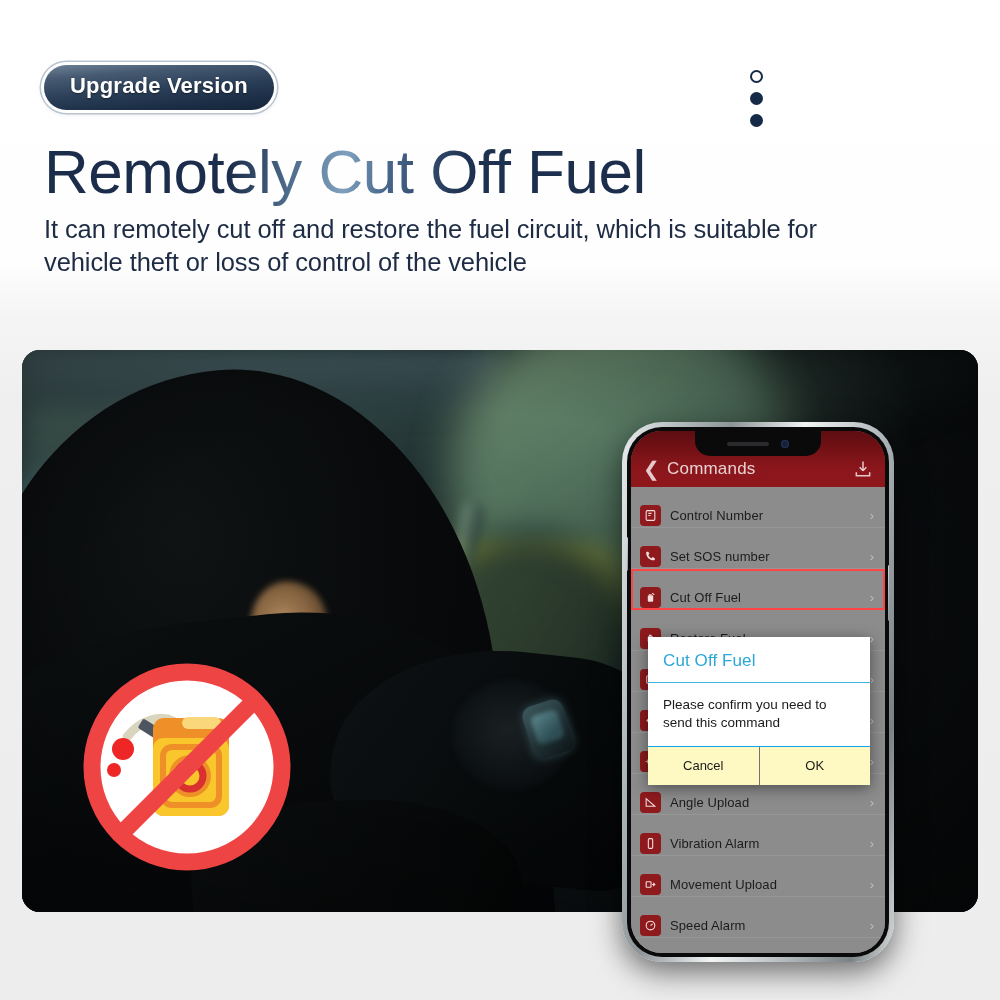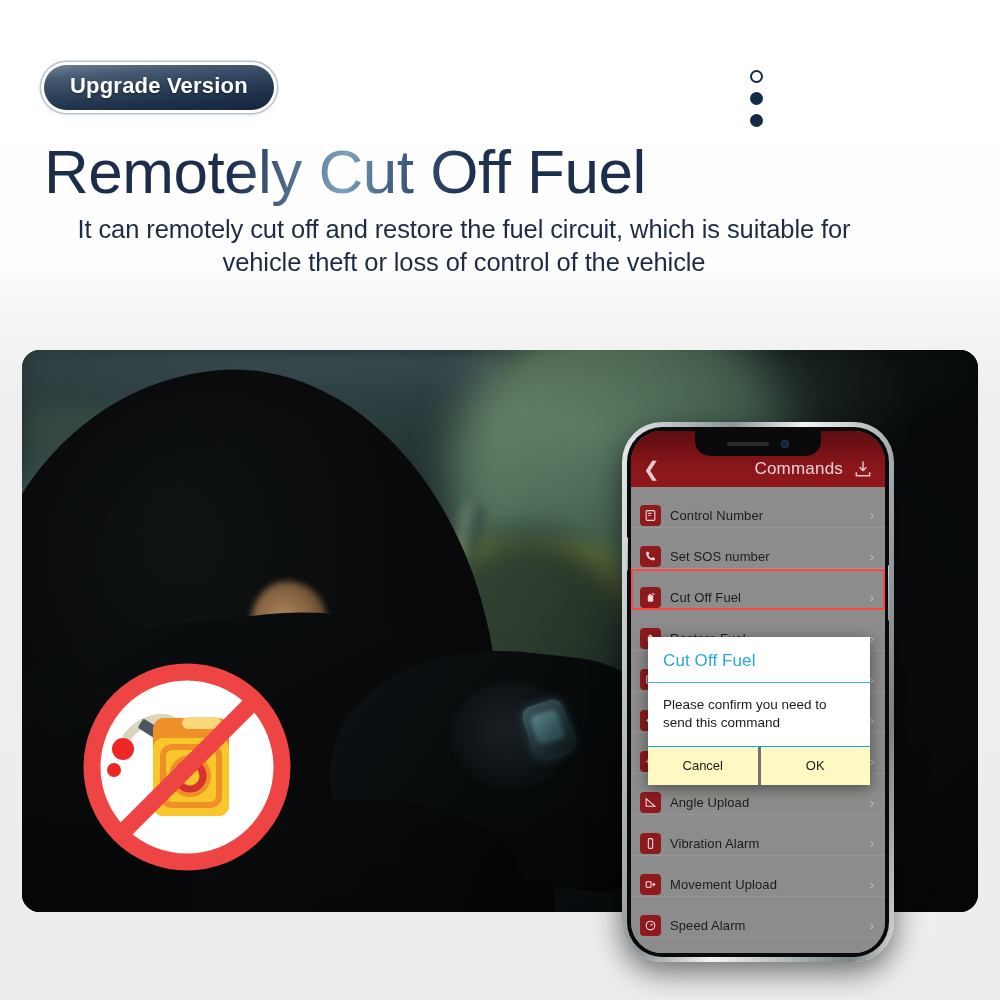--- a/index.html
+++ b/index.html
@@ -16,21 +16,20 @@
     background: linear-gradient(180deg, #ffffff 0%, #fefefe 26%, #f4f4f4 32%, #efefef 40%, #ededed 100%);
     position: relative;
   }
 
   
   .header {
     position: absolute;
     left: 0; top: 0;
     width: 804px;
     height: 340px;
-    text-align: center;
   }
 
   .badge-wrap {
     position: absolute;
     left: 44px;
     top: 65px;
   }
   .badge {
     display: inline-block;
     padding: 9px 26px 11px 26px;
@@ -367,21 +366,21 @@
     line-height: 1;
     font-weight: 300;
     width: 24px;
   }
   .app-title {
     color: #e8d2d4;
     font-size: 17px;
     font-weight: 400;
     letter-spacing: 0.2px;
     flex: 1;
-    text-align: right;
+    text-align: left;
     padding-right: 10px;
   }
   .download-icon {
     width: 20px; height: 20px;
     color: #e7c9cb;
   }
 
   
   .cmd-list {
     position: relative;
@@ -456,21 +455,21 @@
   }
   .dlg-btn {
     flex: 1;
     text-align: center;
     padding: 11px 0 12px 0;
     font-size: 13px;
     color: #1a1a1a;
     background: #fef9c3;
   }
   .dlg-btn + .dlg-btn {
-    border-left: 3px solid #737373;
+    border-left: 1px solid #737373;
   }
 </style>
 </head>
 <body>
 
 <div class="header">
 
   <div class="badge-wrap">
     <span class="badge">Upgrade Version</span>
   </div>

